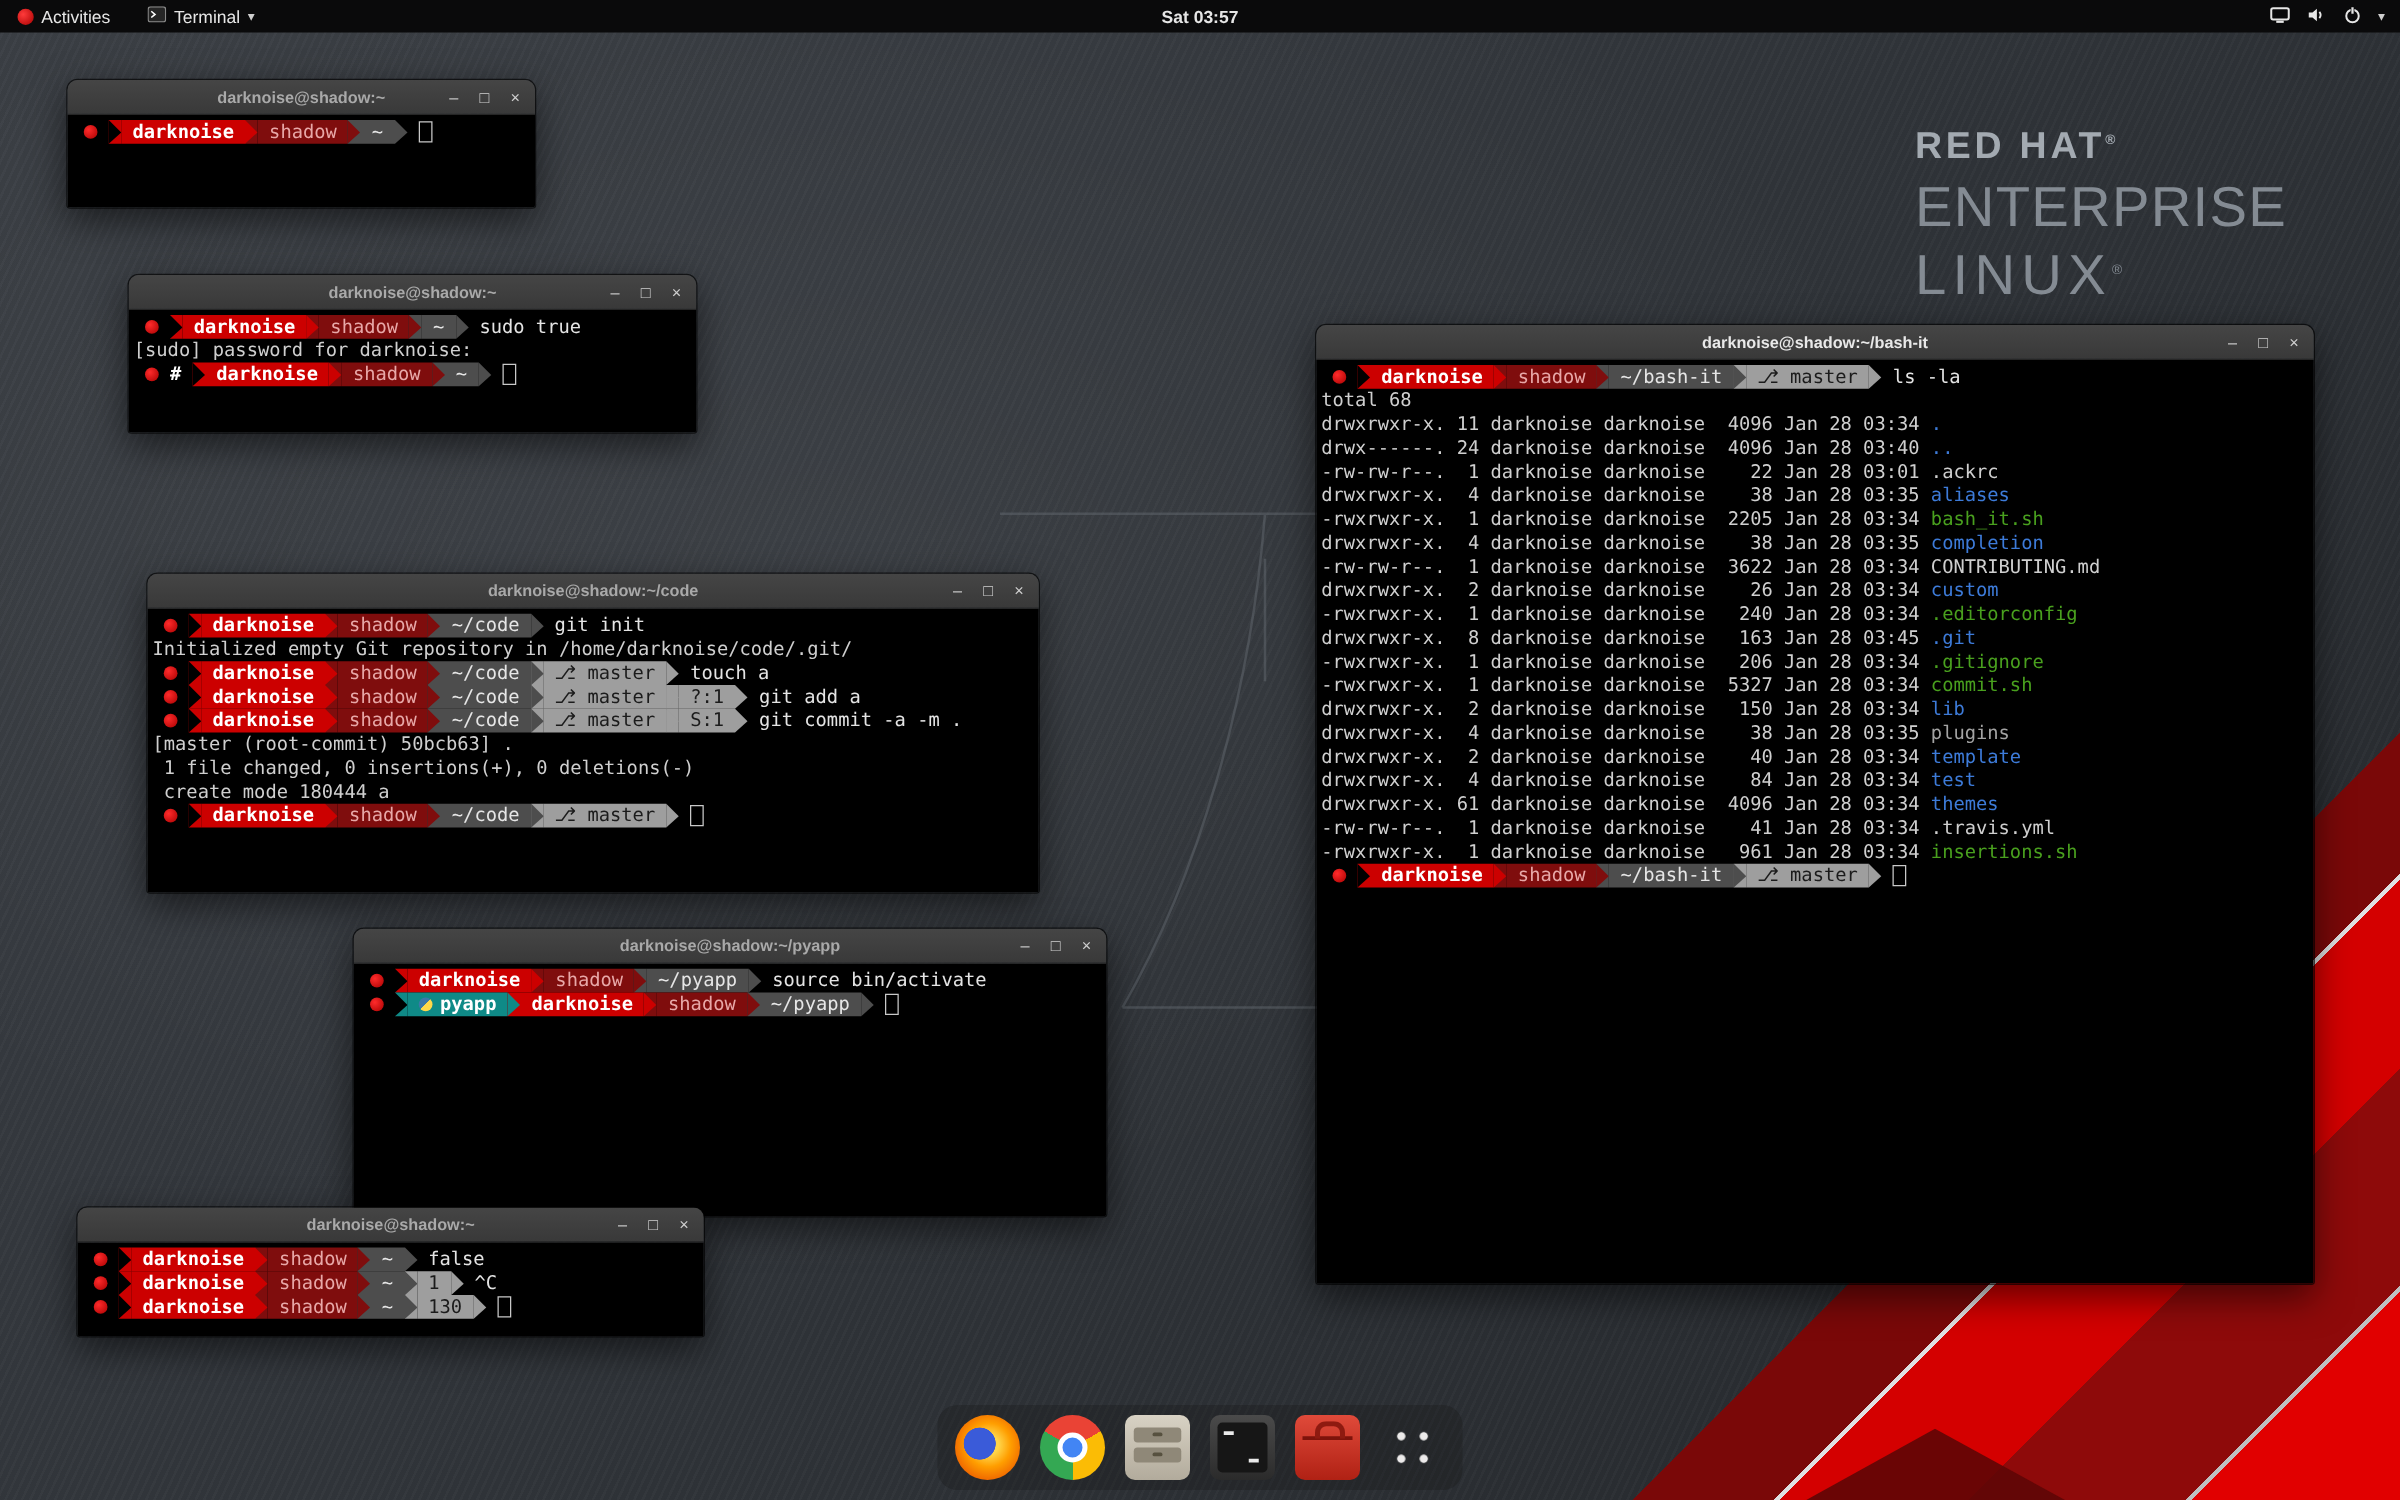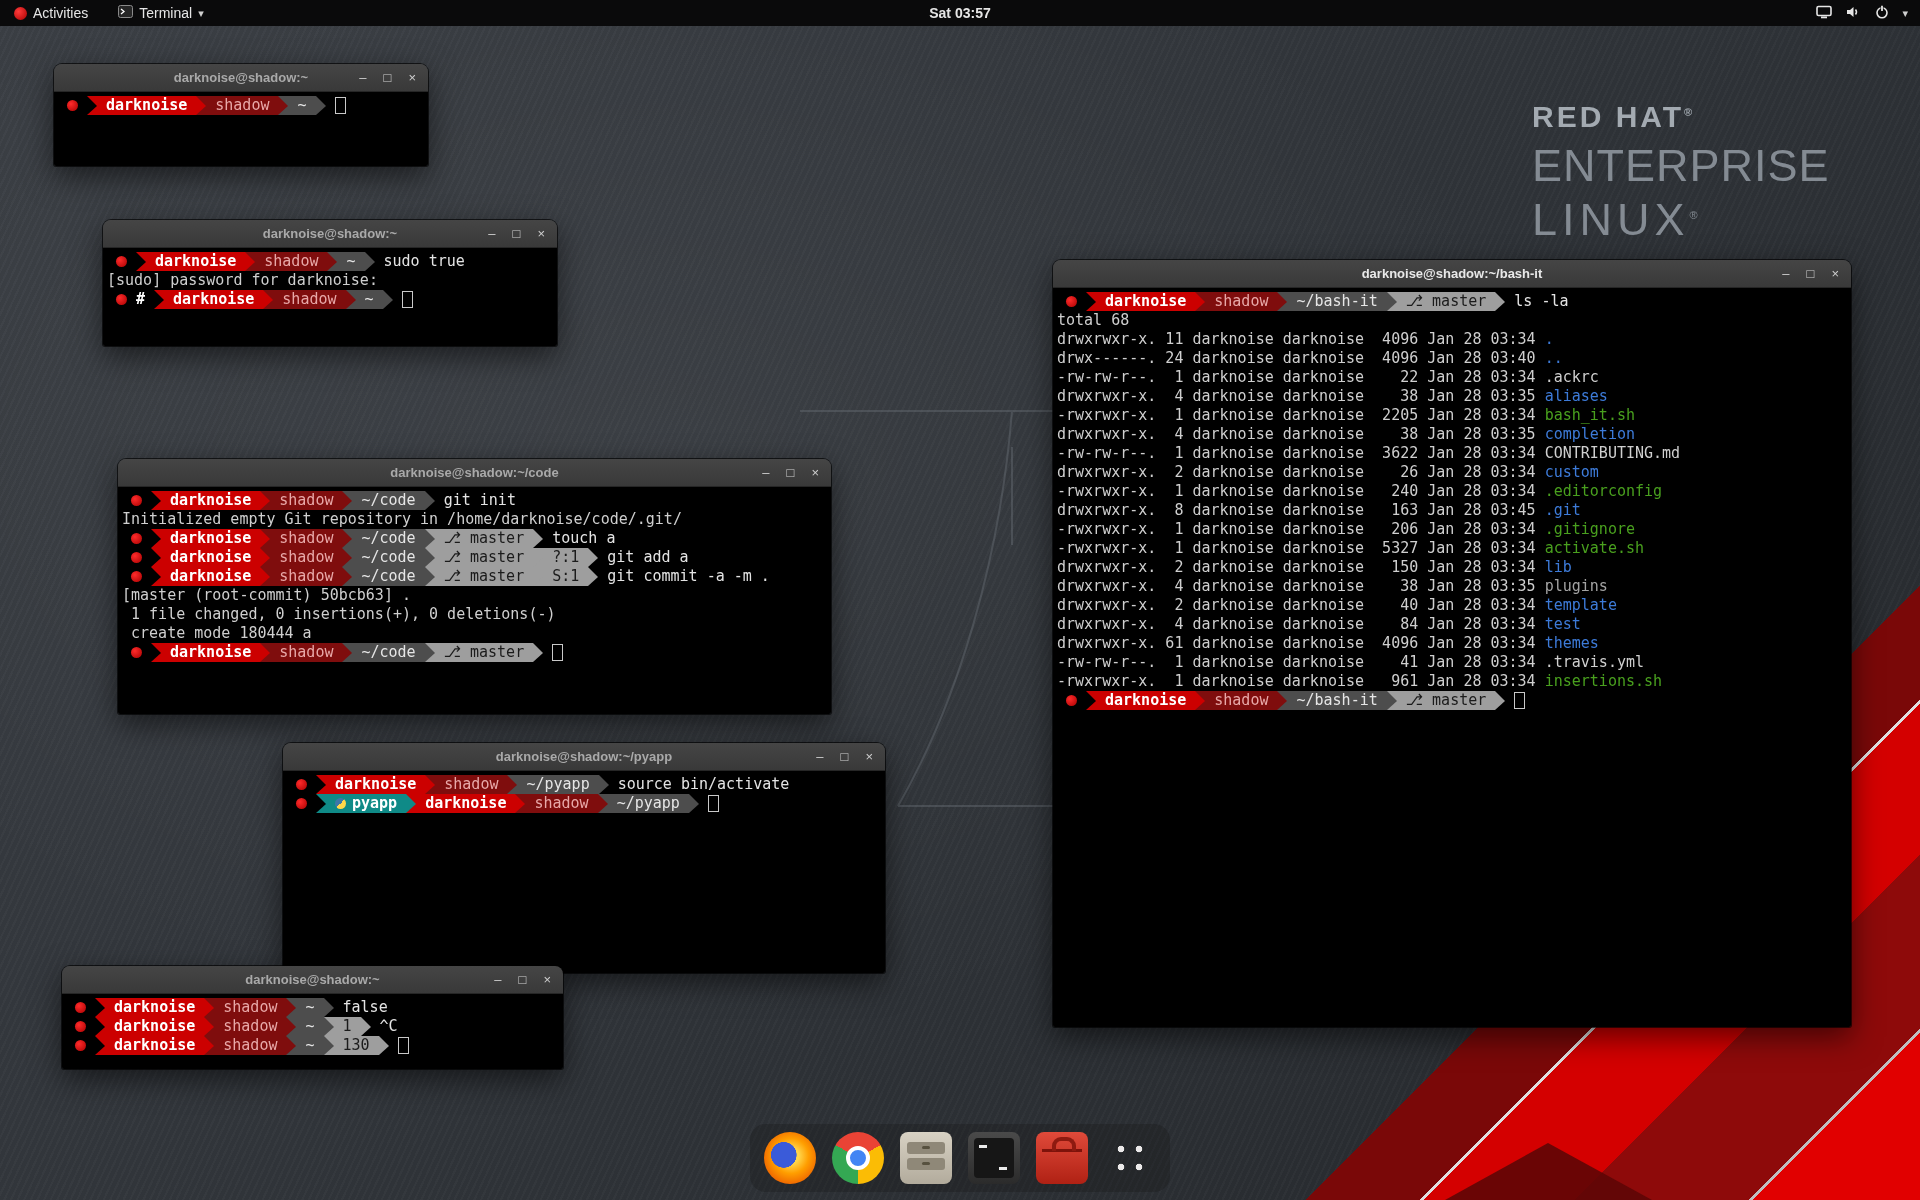--- a/index.html
+++ b/index.html
@@ -242,30 +242,30 @@
           <span class="wbtn">–</span>
           <span class="wbtn">□</span>
           <span class="wbtn">×</span>
         </span>
       </div>
       <div class="term">
         <div class="line"><span class="seg" style="background: rgb(0, 0, 0); color: rgb(255, 255, 255);"><span class="rhdot"></span></span><span class="sep" style="border-left-color: rgb(0, 0, 0); background: rgb(204, 0, 0);"></span><span class="seg b" style="background: rgb(204, 0, 0); color: rgb(255, 255, 255);"><span>darknoise</span></span><span class="sep" style="border-left-color: rgb(204, 0, 0); background: rgb(127, 13, 13);"></span><span class="seg" style="background: rgb(127, 13, 13); color: rgb(232, 168, 168);"><span>shadow</span></span><span class="sep" style="border-left-color: rgb(127, 13, 13); background: rgb(77, 77, 77);"></span><span class="seg" style="background: rgb(77, 77, 77); color: rgb(230, 230, 230);"><span>~/bash-it</span></span><span class="sep" style="border-left-color: rgb(77, 77, 77); background: rgb(158, 158, 158);"></span><span class="seg" style="background: rgb(158, 158, 158); color: rgb(27, 27, 27);"><span>⎇ master</span></span><span class="sep" style="border-left-color: rgb(158, 158, 158); background: transparent;"></span><span class="cmd"> ls -la</span></div>
         <div class="line"><span class="out"><span>total 68</span></span></div>
         <div class="line"><span class="out"><span>drwxrwxr-x. 11 darknoise darknoise  4096 Jan 28 03:34 </span><span style="color: rgb(61, 123, 217);">.</span></span></div>
         <div class="line"><span class="out"><span>drwx------. 24 darknoise darknoise  4096 Jan 28 03:40 </span><span style="color: rgb(61, 123, 217);">..</span></span></div>
-        <div class="line"><span class="out"><span>-rw-rw-r--.  1 darknoise darknoise    22 Jan 28 03:34 </span><span style="color: rgb(207, 207, 207);">.ackrc</span></span></div>
+        <div class="line"><span class="out"><span>-rw-rw-r--.  1 darknoise darknoise    22 Jan 28 03:01 </span><span style="color: rgb(207, 207, 207);">.ackrc</span></span></div>
         <div class="line"><span class="out"><span>drwxrwxr-x.  4 darknoise darknoise    38 Jan 28 03:35 </span><span style="color: rgb(61, 123, 217);">aliases</span></span></div>
         <div class="line"><span class="out"><span>-rwxrwxr-x.  1 darknoise darknoise  2205 Jan 28 03:34 </span><span style="color: rgb(73, 160, 30);">bash_it.sh</span></span></div>
         <div class="line"><span class="out"><span>drwxrwxr-x.  4 darknoise darknoise    38 Jan 28 03:35 </span><span style="color: rgb(61, 123, 217);">completion</span></span></div>
         <div class="line"><span class="out"><span>-rw-rw-r--.  1 darknoise darknoise  3622 Jan 28 03:34 </span><span style="color: rgb(207, 207, 207);">CONTRIBUTING.md</span></span></div>
         <div class="line"><span class="out"><span>drwxrwxr-x.  2 darknoise darknoise    26 Jan 28 03:34 </span><span style="color: rgb(61, 123, 217);">custom</span></span></div>
         <div class="line"><span class="out"><span>-rwxrwxr-x.  1 darknoise darknoise   240 Jan 28 03:34 </span><span style="color: rgb(73, 160, 30);">.editorconfig</span></span></div>
         <div class="line"><span class="out"><span>drwxrwxr-x.  8 darknoise darknoise   163 Jan 28 03:45 </span><span style="color: rgb(61, 123, 217);">.git</span></span></div>
         <div class="line"><span class="out"><span>-rwxrwxr-x.  1 darknoise darknoise   206 Jan 28 03:34 </span><span style="color: rgb(73, 160, 30);">.gitignore</span></span></div>
-        <div class="line"><span class="out"><span>-rwxrwxr-x.  1 darknoise darknoise  5327 Jan 28 03:34 </span><span style="color: rgb(73, 160, 30);">activate.sh</span></span></div>
+        <div class="line"><span class="out"><span>-rwxrwxr-x.  1 darknoise darknoise  5327 Jan 28 03:34 </span><span style="color: rgb(73, 160, 30);">commit.sh</span></span></div>
         <div class="line"><span class="out"><span>drwxrwxr-x.  2 darknoise darknoise   150 Jan 28 03:34 </span><span style="color: rgb(61, 123, 217);">lib</span></span></div>
         <div class="line"><span class="out"><span>drwxrwxr-x.  4 darknoise darknoise    38 Jan 28 03:35 </span><span style="color: #a3a3a3;">plugins</span></span></div>
         <div class="line"><span class="out"><span>drwxrwxr-x.  2 darknoise darknoise    40 Jan 28 03:34 </span><span style="color: rgb(61, 123, 217);">template</span></span></div>
         <div class="line"><span class="out"><span>drwxrwxr-x.  4 darknoise darknoise    84 Jan 28 03:34 </span><span style="color: rgb(61, 123, 217);">test</span></span></div>
         <div class="line"><span class="out"><span>drwxrwxr-x. 61 darknoise darknoise  4096 Jan 28 03:34 </span><span style="color: rgb(61, 123, 217);">themes</span></span></div>
         <div class="line"><span class="out"><span>-rw-rw-r--.  1 darknoise darknoise    41 Jan 28 03:34 </span><span style="color: rgb(207, 207, 207);">.travis.yml</span></span></div>
         <div class="line"><span class="out"><span>-rwxrwxr-x.  1 darknoise darknoise   961 Jan 28 03:34 </span><span style="color: rgb(73, 160, 30);">insertions.sh</span></span></div>
         <div class="line"><span class="seg" style="background: rgb(0, 0, 0); color: rgb(255, 255, 255);"><span class="rhdot"></span></span><span class="sep" style="border-left-color: rgb(0, 0, 0); background: rgb(204, 0, 0);"></span><span class="seg b" style="background: rgb(204, 0, 0); color: rgb(255, 255, 255);"><span>darknoise</span></span><span class="sep" style="border-left-color: rgb(204, 0, 0); background: rgb(127, 13, 13);"></span><span class="seg" style="background: rgb(127, 13, 13); color: rgb(232, 168, 168);"><span>shadow</span></span><span class="sep" style="border-left-color: rgb(127, 13, 13); background: rgb(77, 77, 77);"></span><span class="seg" style="background: rgb(77, 77, 77); color: rgb(230, 230, 230);"><span>~/bash-it</span></span><span class="sep" style="border-left-color: rgb(77, 77, 77); background: rgb(158, 158, 158);"></span><span class="seg" style="background: rgb(158, 158, 158); color: rgb(27, 27, 27);"><span>⎇ master</span></span><span class="sep" style="border-left-color: rgb(158, 158, 158); background: transparent;"></span><span class="cursor"></span></div>
       </div>
     </div>

